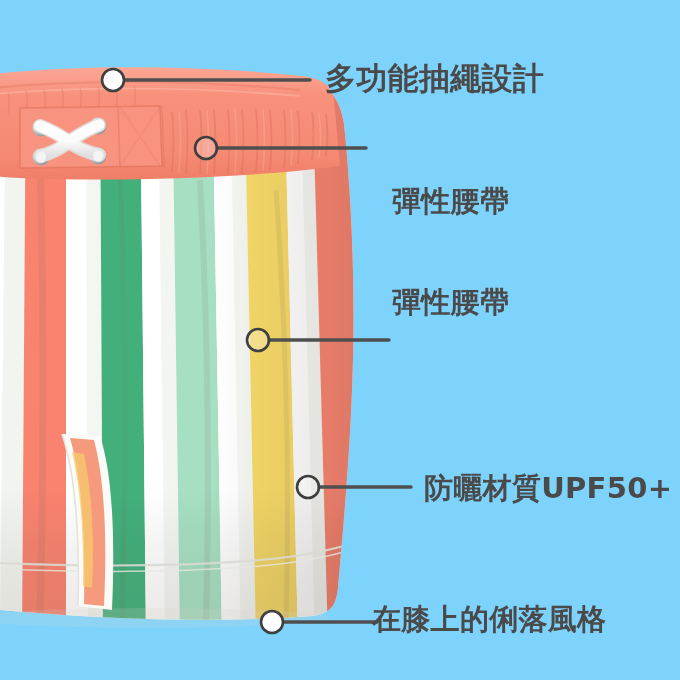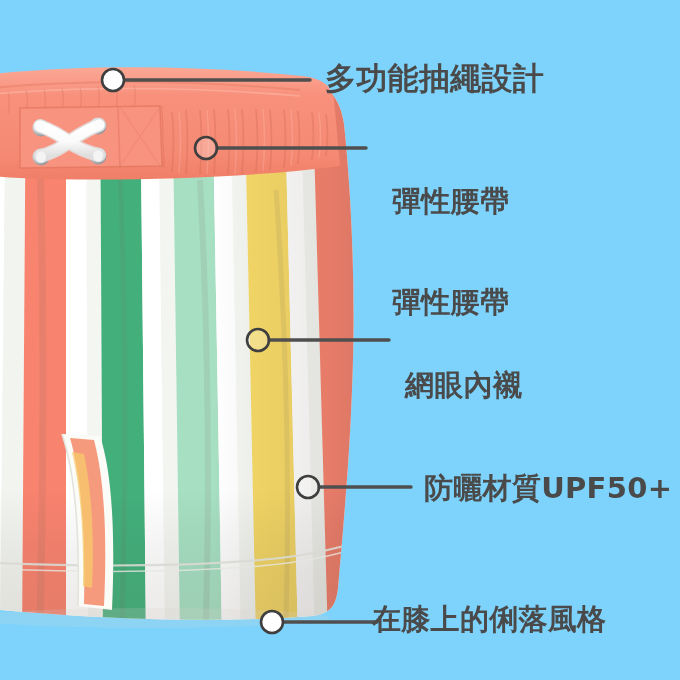--- a/index.html
+++ b/index.html
@@ -252,20 +252,19 @@
   </svg>
 
   <div class="callout-label" style="left:325px; top:61px; font-size:31px;">多功能抽繩設計</div>
 
   <div class="callout-label" style="left:382px; top:118px; font-size:29px;margin-left:10px;">
     <div>彈性腰帶</div>
     <div>彈性腰帶</div>
   </div>
 
   <div class="callout-label" style="left:405px; top:302px; font-size:29px;">
-    <div>網眼內襯</div>
   </div>
 
   <div class="callout-label" style="left:424px; top:472px; font-size:29px;">防曬材質UPF50+</div>
 
   <div class="callout-label" style="left:372px; top:603px; font-size:29px;">在膝上的俐落風格</div>
 
 </div>
 
 </body></html>

